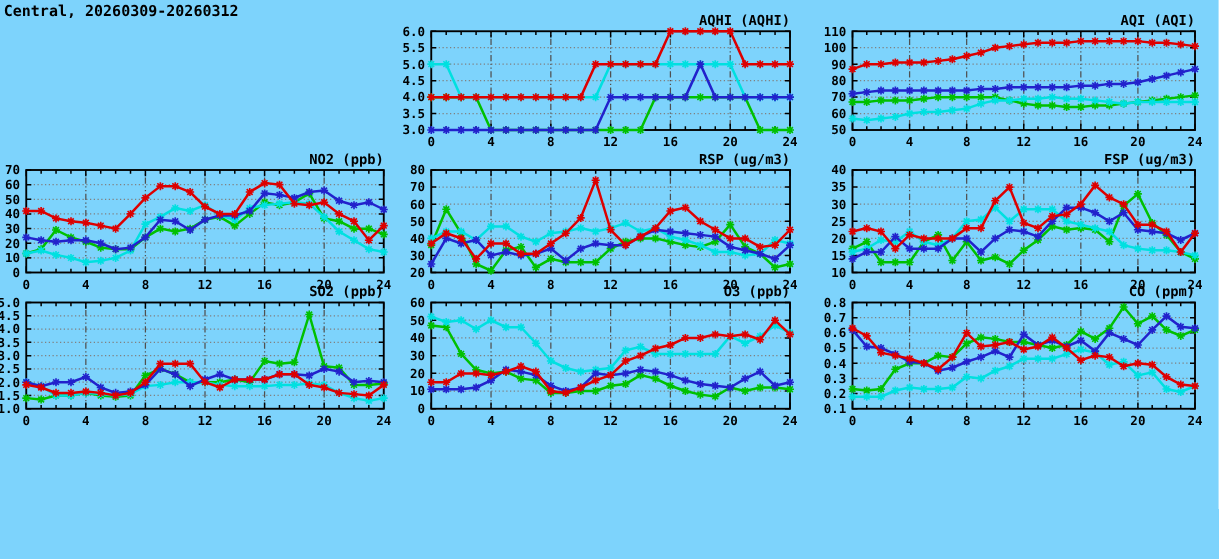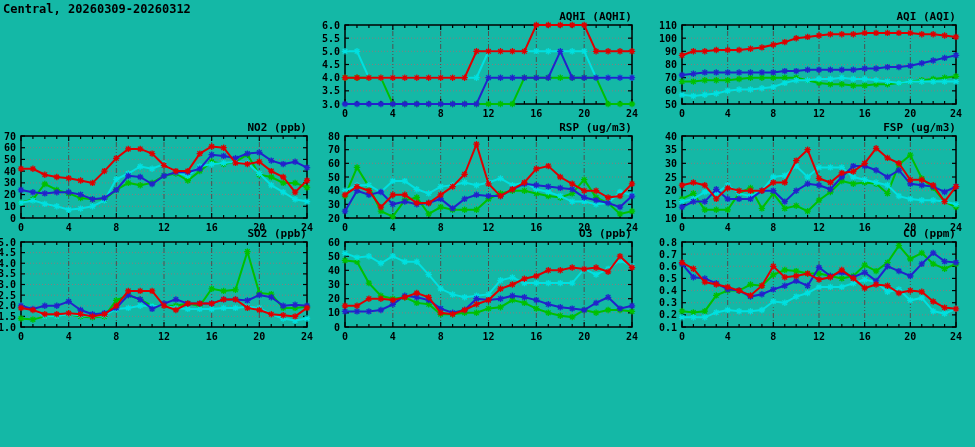--- a/index.html
+++ b/index.html
@@ -1,16 +1,16 @@
 <!DOCTYPE html>
 <html><head>
 <meta charset="utf-8">
 <style>
   html,body{margin:0;padding:0;background:#fff;}
-  #screen{position:relative;width:975px;height:447px;background:#14b8a6;overflow:hidden;
+  #screen{position:relative;width:975px;height:447px;background:#7dd3fc;overflow:hidden;
           font-family:"DejaVu Sans Mono",monospace;}
   #main-title{position:absolute;left:3px;top:2px;font:bold 12px "DejaVu Sans Mono",monospace;color:#000;letter-spacing:0px;}
   .chart{position:absolute;}
   .frame{fill:none;stroke:#000;stroke-width:1.5;}
   .hgrid{stroke:#808080;stroke-dasharray:1,2;stroke-width:1;}
   .vgrid{stroke:#505050;stroke-dasharray:1,2,1,2,5,2;stroke-width:1;}
   .tick{stroke:#000;stroke-width:1.2;}
   .ylab,.xlab{font:bold 10px "DejaVu Sans Mono",monospace;fill:#000;}
   .ctitle{font:bold 11px "DejaVu Sans Mono",monospace;fill:#000;}
 </style>

